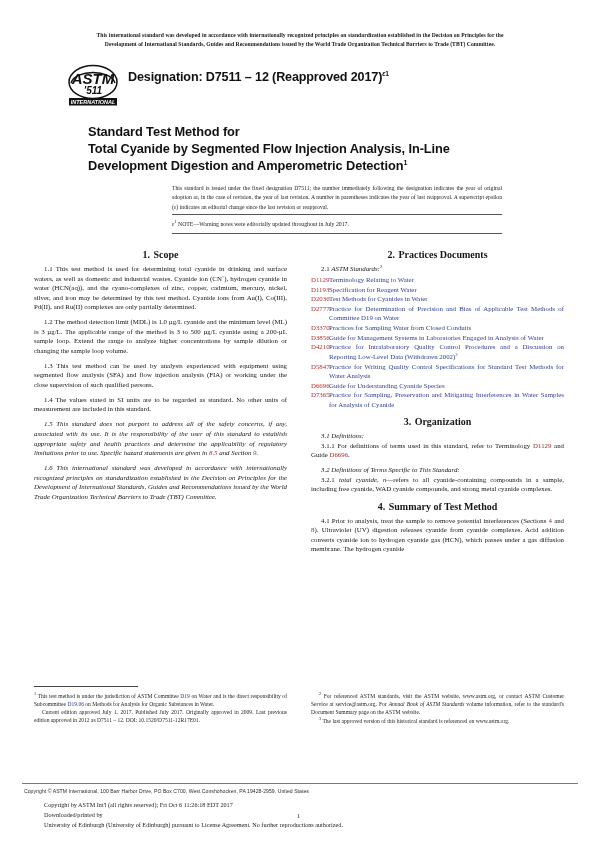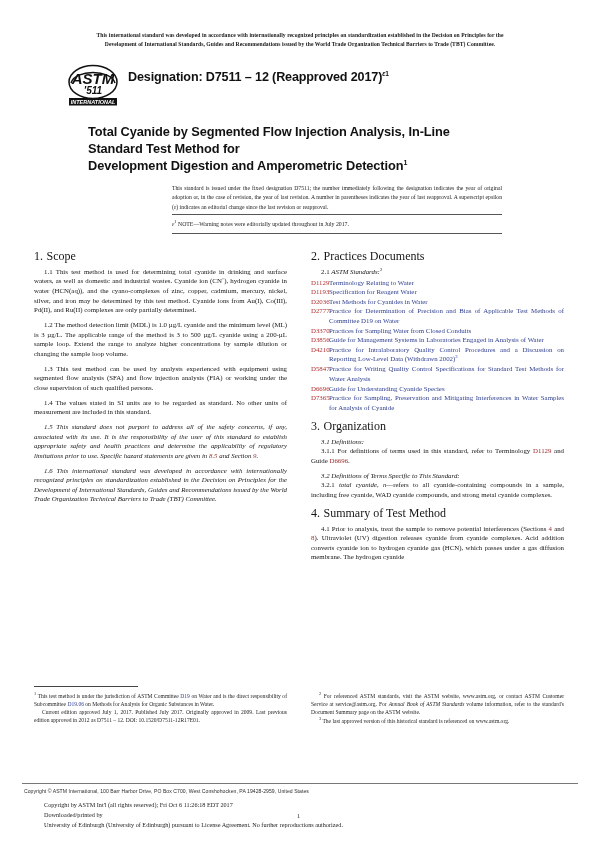--- a/index.html
+++ b/index.html
@@ -125,25 +125,25 @@
     width: 253px;
     font-size: 6.85px;
     line-height: 1.405;
     text-align: justify;
     color: #161616;
   }
   .col-left  { left: 34px; }
   .col-right { left: 311px; }
 
   h2.sec {
-    font-size: 12px;
-    font-weight: normal;
+    font-size: 10px;
+    font-weight: bold;
     margin: 0 0 2.5px 0;
     line-height: 1.35;
-    text-align: left;
+    text-align: center;
   }
   h2.sec .n { margin-right: 3.5px; }
   .gap { height: 5.5px; }
 
   p.para {
     margin: 0 0 0 0;
     text-indent: 10px;
   }
   p.para + p.para { margin-top: 5.2px; }
   p.ital { font-style: italic; }
@@ -249,22 +249,22 @@
     </g>
     <rect x="6" y="72" width="96" height="15" fill="#111"></rect>
     <text x="54" y="84" font-size="11" text-anchor="middle" fill="#fff" font-family="Liberation Sans, sans-serif" font-weight="bold" font-style="italic">INTERNATIONAL</text>
   </svg>
   <div class="desig-text">
     <span>Designation: D7511 – 12 (Reapproved 2017)</span><sup><span>ε</span><span class="num">1</span></sup>
   </div>
 </div>
 
 <div class="doc-title">
+  <div>Standard Test Method for</div>
   <div>Total Cyanide by Segmented Flow Injection Analysis, In-Line</div>
-  <div>Standard Test Method for</div>
   <div><span>Development Digestion and Amperometric Detection</span><sup>1</sup></div>
 </div>
 
 <div class="issued-block">This standard is issued under the fixed designation D7511; the number immediately following the designation indicates the year of original adoption or, in the case of revision, the year of last revision. A number in parentheses indicates the year of last reapproval. A superscript epsilon (ε) indicates an editorial change since the last revision or reapproval.</div>
 <div class="rule-top"></div>
 <div class="eps-note">
   <span class="lead"><span>ε</span><sup>1</sup></span>&nbsp;<span>NOTE—Warning notes were editorially updated throughout in July 2017.</span>
 </div>
 <div class="rule-bot"></div>
 

